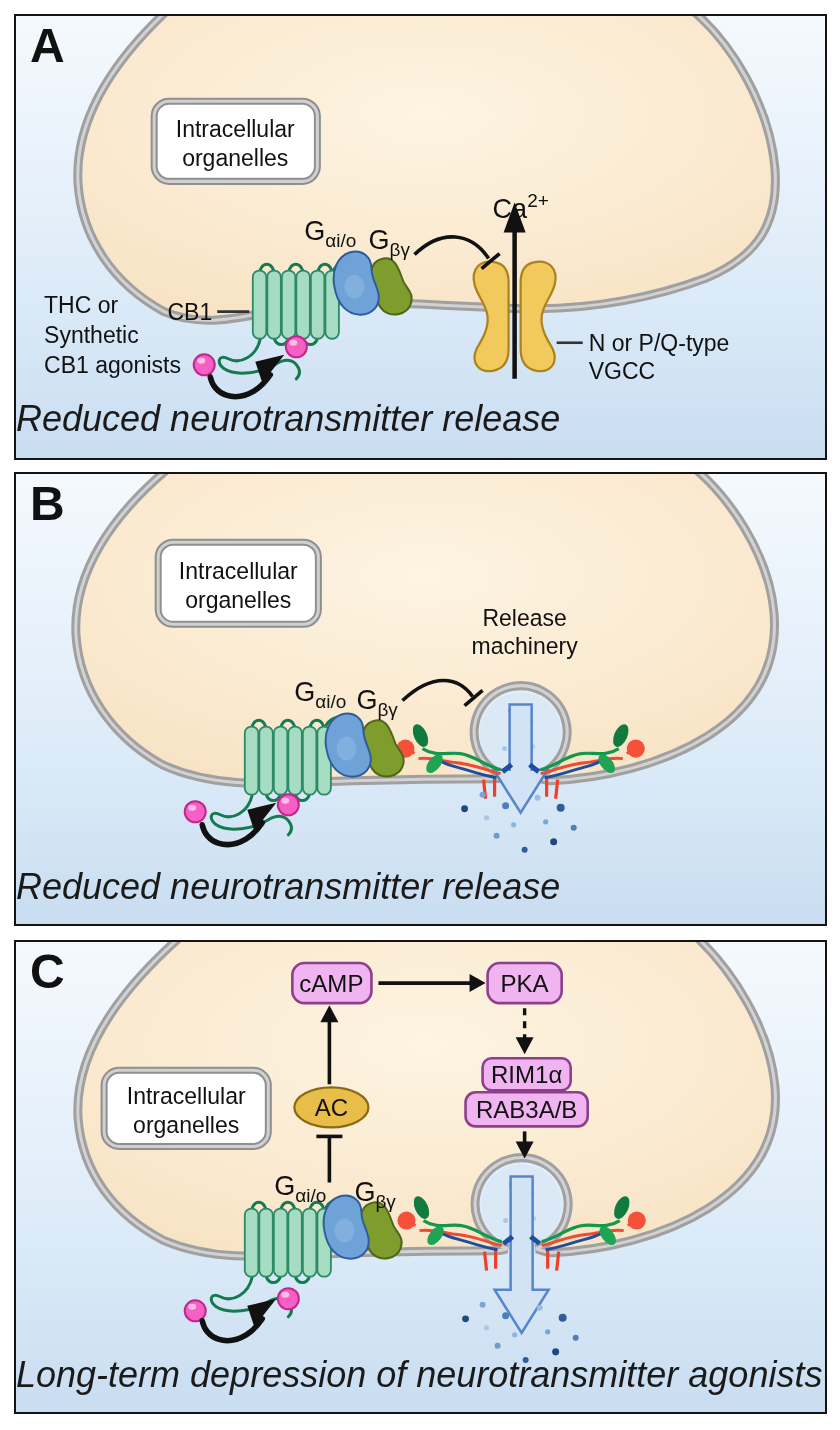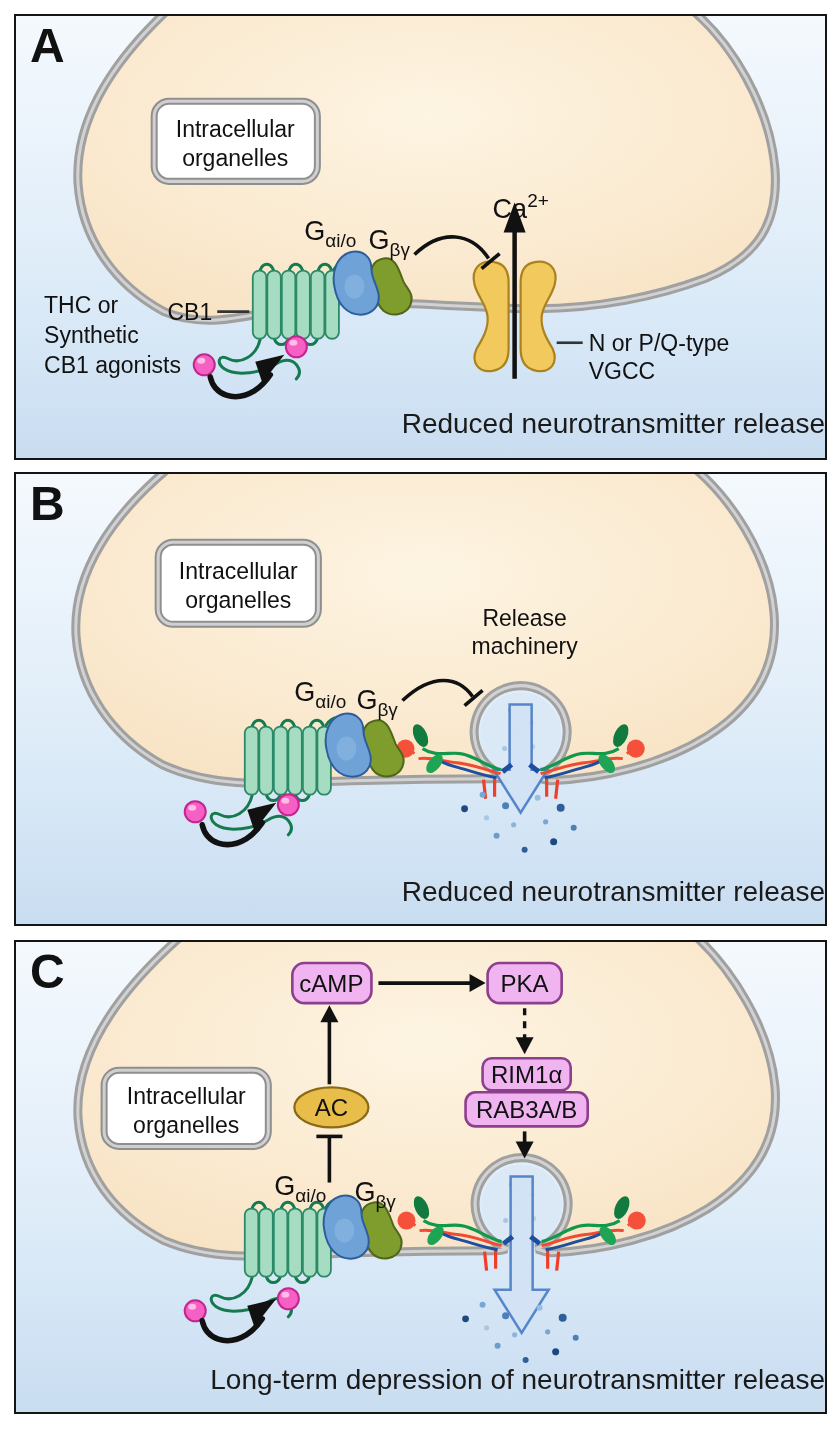--- a/index.html
+++ b/index.html
@@ -4,21 +4,21 @@
 <style>
   html,body{margin:0;padding:0;background:#ffffff;}
   body{width:840px;height:1430px;position:relative;font-family:"Liberation Sans",sans-serif;}
   .panel{position:absolute;left:14px;width:813px;border:2.5px solid #141414;box-sizing:border-box;
          background:linear-gradient(180deg,#f4f9fd 0%,#e9f2fb 32%,#dcebf8 62%,#c9ddf1 100%);overflow:hidden;}
   #panelA{top:14px;height:446px;}
   #panelB{top:472px;height:454px;}
   #panelC{top:940px;height:474px;}
   .panel svg{position:absolute;left:0;top:0;width:100%;height:100%;}
   .panel-letter{position:absolute;left:14px;top:2px;font-size:48px;font-weight:700;color:#111;z-index:5;}
-  .caption{position:absolute;left:0;right:0;text-align:right;font-size:28px;color:#1a1a1a;z-index:5;}
+  .caption{position:absolute;left:0;right:0;text-align:left;font-style:italic;font-size:36px;color:#1a1a1a;z-index:5;}
   #capA{bottom:18px;}
   #capB{bottom:16px;}
   #capC{bottom:16px;}
   svg text{font-family:"Liberation Sans",sans-serif;fill:#111;}
   .lbl{font-size:23px;}
   .glbl{font-size:27px;}
   .gsub{font-size:19px;}
   .node-lbl{font-size:24px;}
 </style>
 </head>
@@ -323,14 +323,14 @@
       <circle cx="539" cy="409" r="3.5" fill="#1d4a7e"></circle>
       <circle cx="509" cy="417" r="3" fill="#2f5f98"></circle>
       <circle cx="481" cy="403" r="3" fill="#6d9cc9"></circle>
       <circle cx="498" cy="392" r="2.6" fill="#8fb4da"></circle>
       <circle cx="470" cy="385" r="2.6" fill="#a9c6e4"></circle>
       <circle cx="531" cy="389" r="2.6" fill="#7aa6d4"></circle>
       <circle cx="449" cy="376" r="3.4" fill="#1d4a7e"></circle>
     </g>
   </svg>
   <div class="panel-letter">C</div>
-  <div class="caption" id="capC">Long-term depression of neurotransmitter release</div>
+  <div class="caption" id="capC">Long-term depression of neurotransmitter agonists</div>
 </div>
 
 </body></html>

